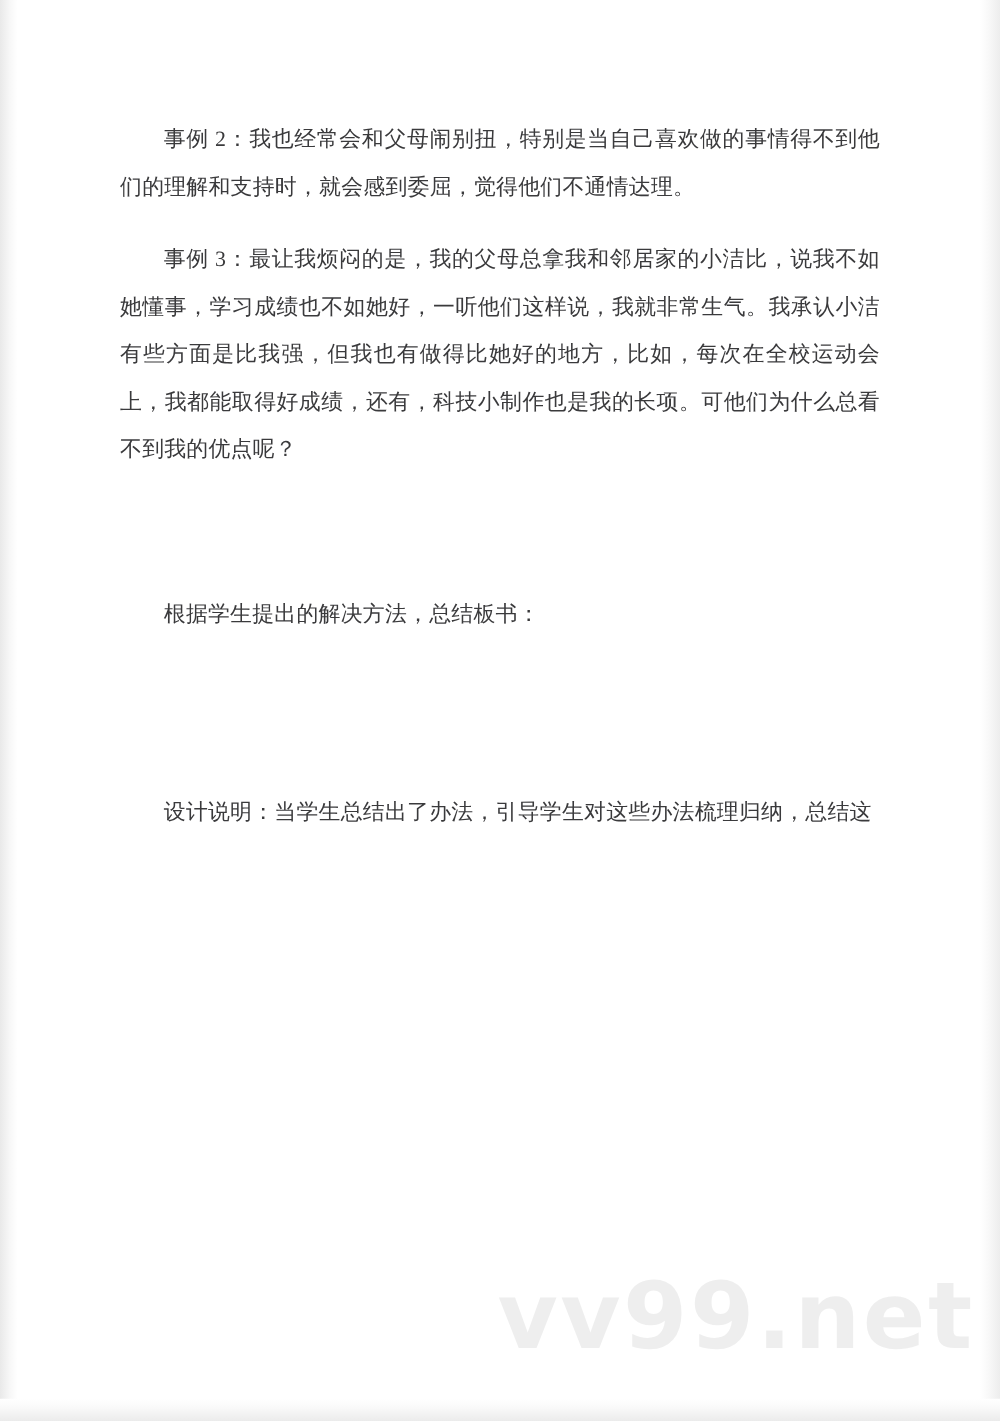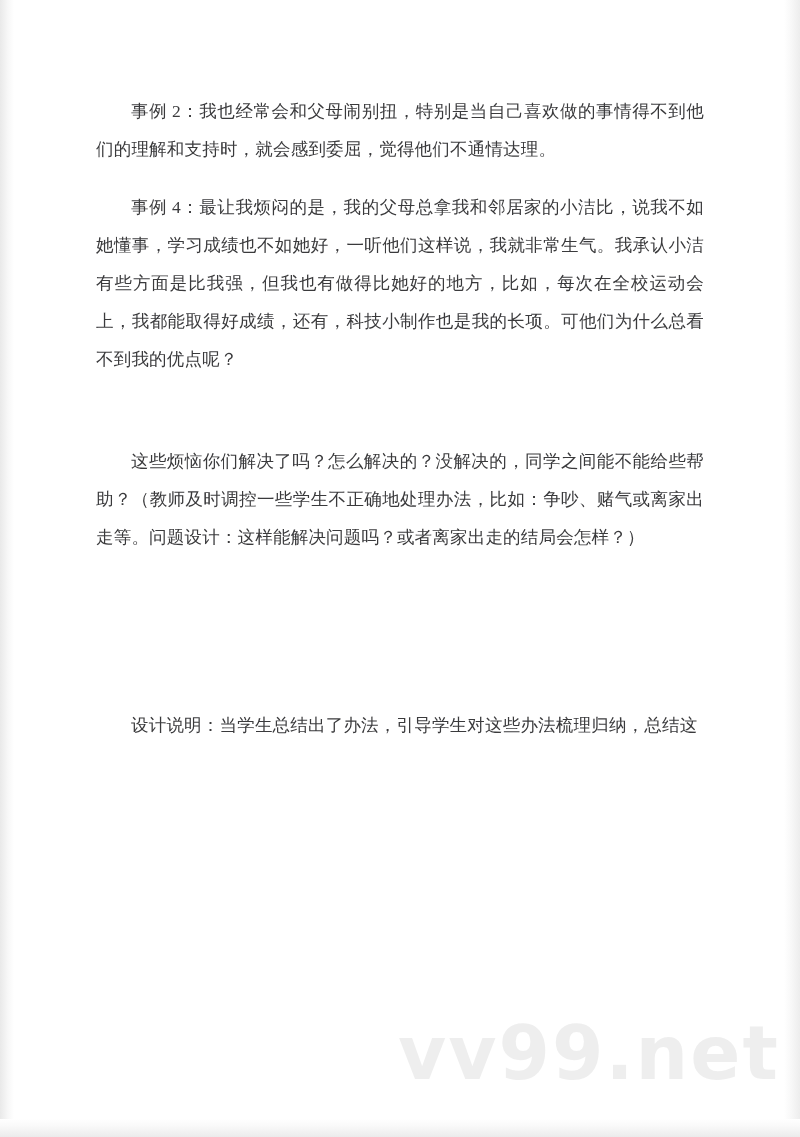--- a/index.html
+++ b/index.html
@@ -82,28 +82,28 @@
 
   <div class="page-edge-left"></div>
   <div class="page-edge-right"></div>
   <div class="page-edge-bottom"></div>
 
   <div class="content">
 
     <p class="para indent">事例 2：我也经常会和父母闹别扭，特别是当自己喜欢做的事情得不到他们的理解和支持时，就会感到委屈，觉得他们不通情达理。</p>
     <div class="gap-sm"></div>
 
-    <p class="para indent">事例 4：最让我烦闷的是，我的父母总拿我和邻居家的小洁比，说我不如她懂事，学习成绩也不如她好，一听他们这样说，我就非常生气。我承认小洁有些方面是比我强，但我也有做得比她好的地方，比如，每次在全校运动会上，我都能取得好成绩，还有，科技小制作也是我的长项。可他们为什么总看不到我的优点呢？</p>
+    <p class="para indent">事例 3：最让我烦闷的是，我的父母总拿我和邻居家的小洁比，说我不如她懂事，学习成绩也不如她好，一听他们这样说，我就非常生气。我承认小洁有些方面是比我强，但我也有做得比她好的地方，比如，每次在全校运动会上，我都能取得好成绩，还有，科技小制作也是我的长项。可他们为什么总看不到我的优点呢？</p>
     <div class="gap-lg"></div>
 
     <div class="gap-md"></div>
 
-    <p class="para indent">这些烦恼你们解决了吗？怎么解决的？没解决的，同学之间能不能给些帮助？（教师及时调控一些学生不正确地处理办法，比如：争吵、赌气或离家出走等。问题设计：这样能解决问题吗？或者离家出走的结局会怎样？）</p>
     <div class="gap-md"></div>
 
+    <p class="para indent">根据学生提出的解决方法，总结板书：</p>
     <div class="gap-md"></div>
 
     <div class="gap-md"></div>
 
     <div class="gap-md"></div>
 
     <div class="gap-md"></div>
 
     <p class="para indent">设计说明：当学生总结出了办法，引导学生对这些办法梳理归纳，总结这</p>
 

